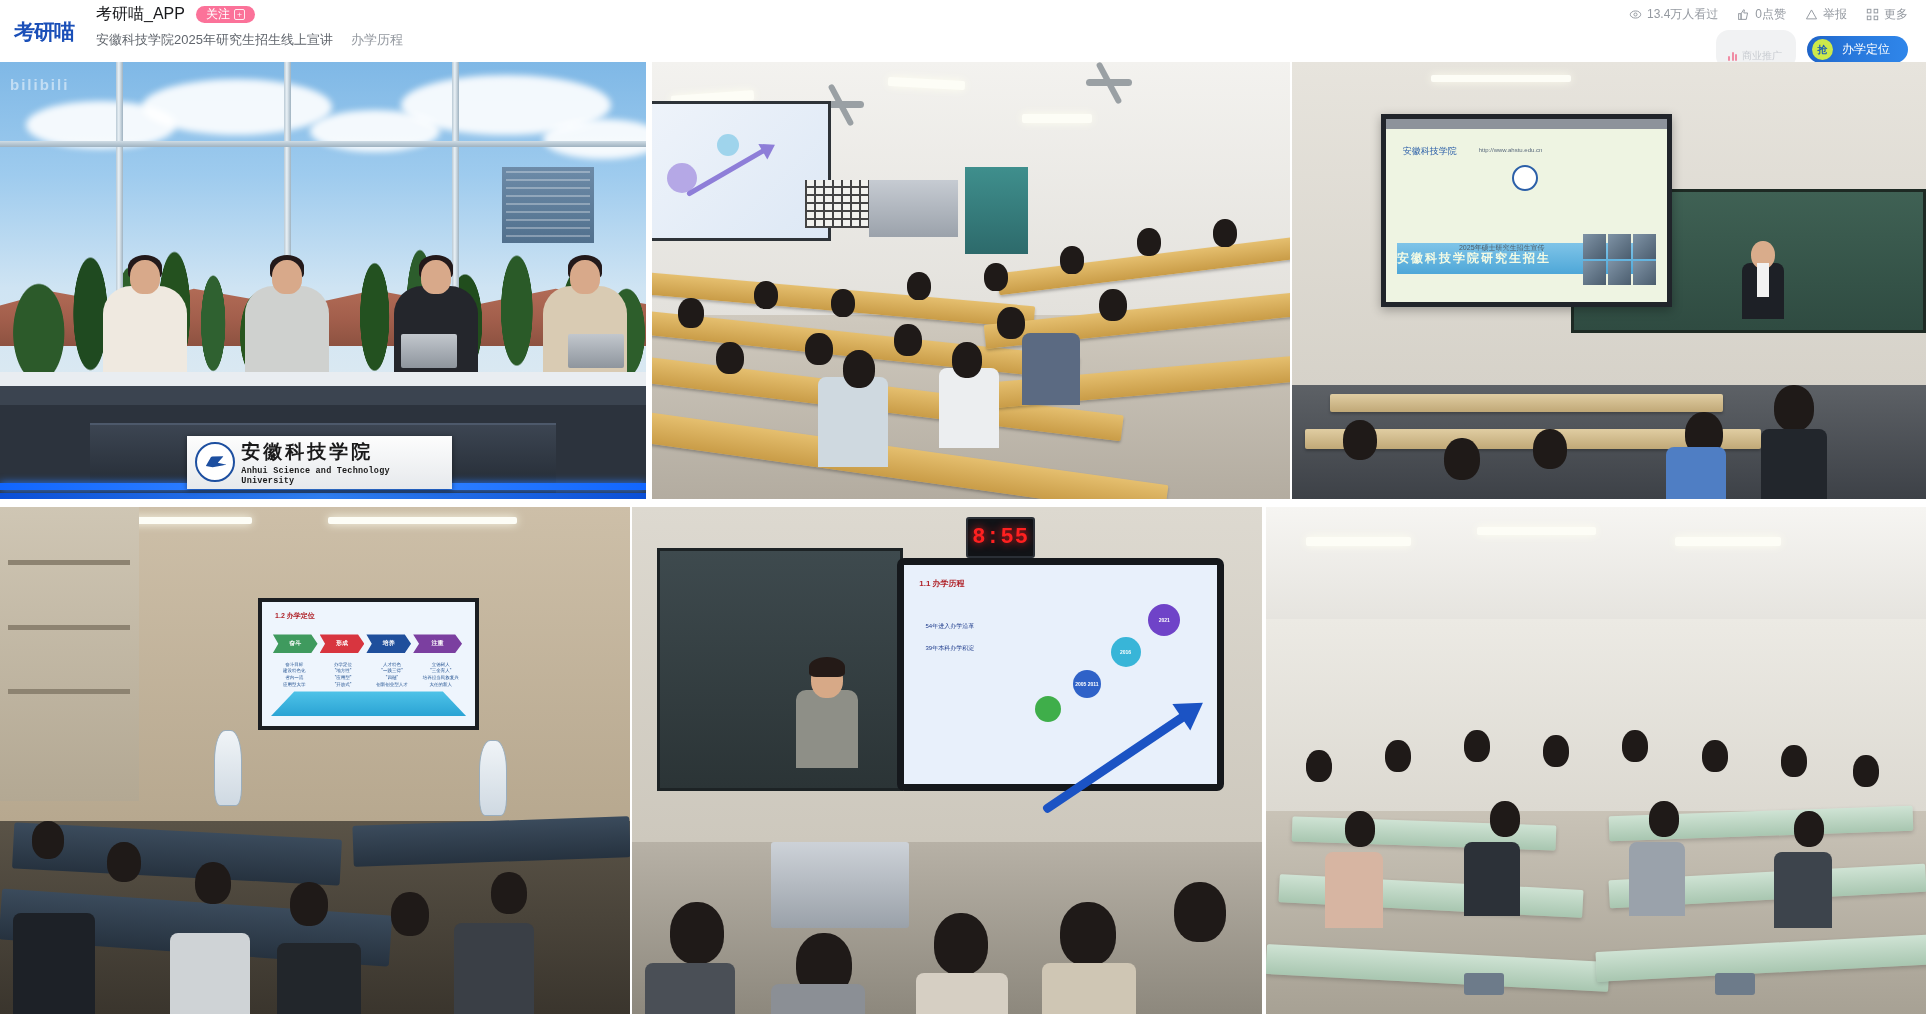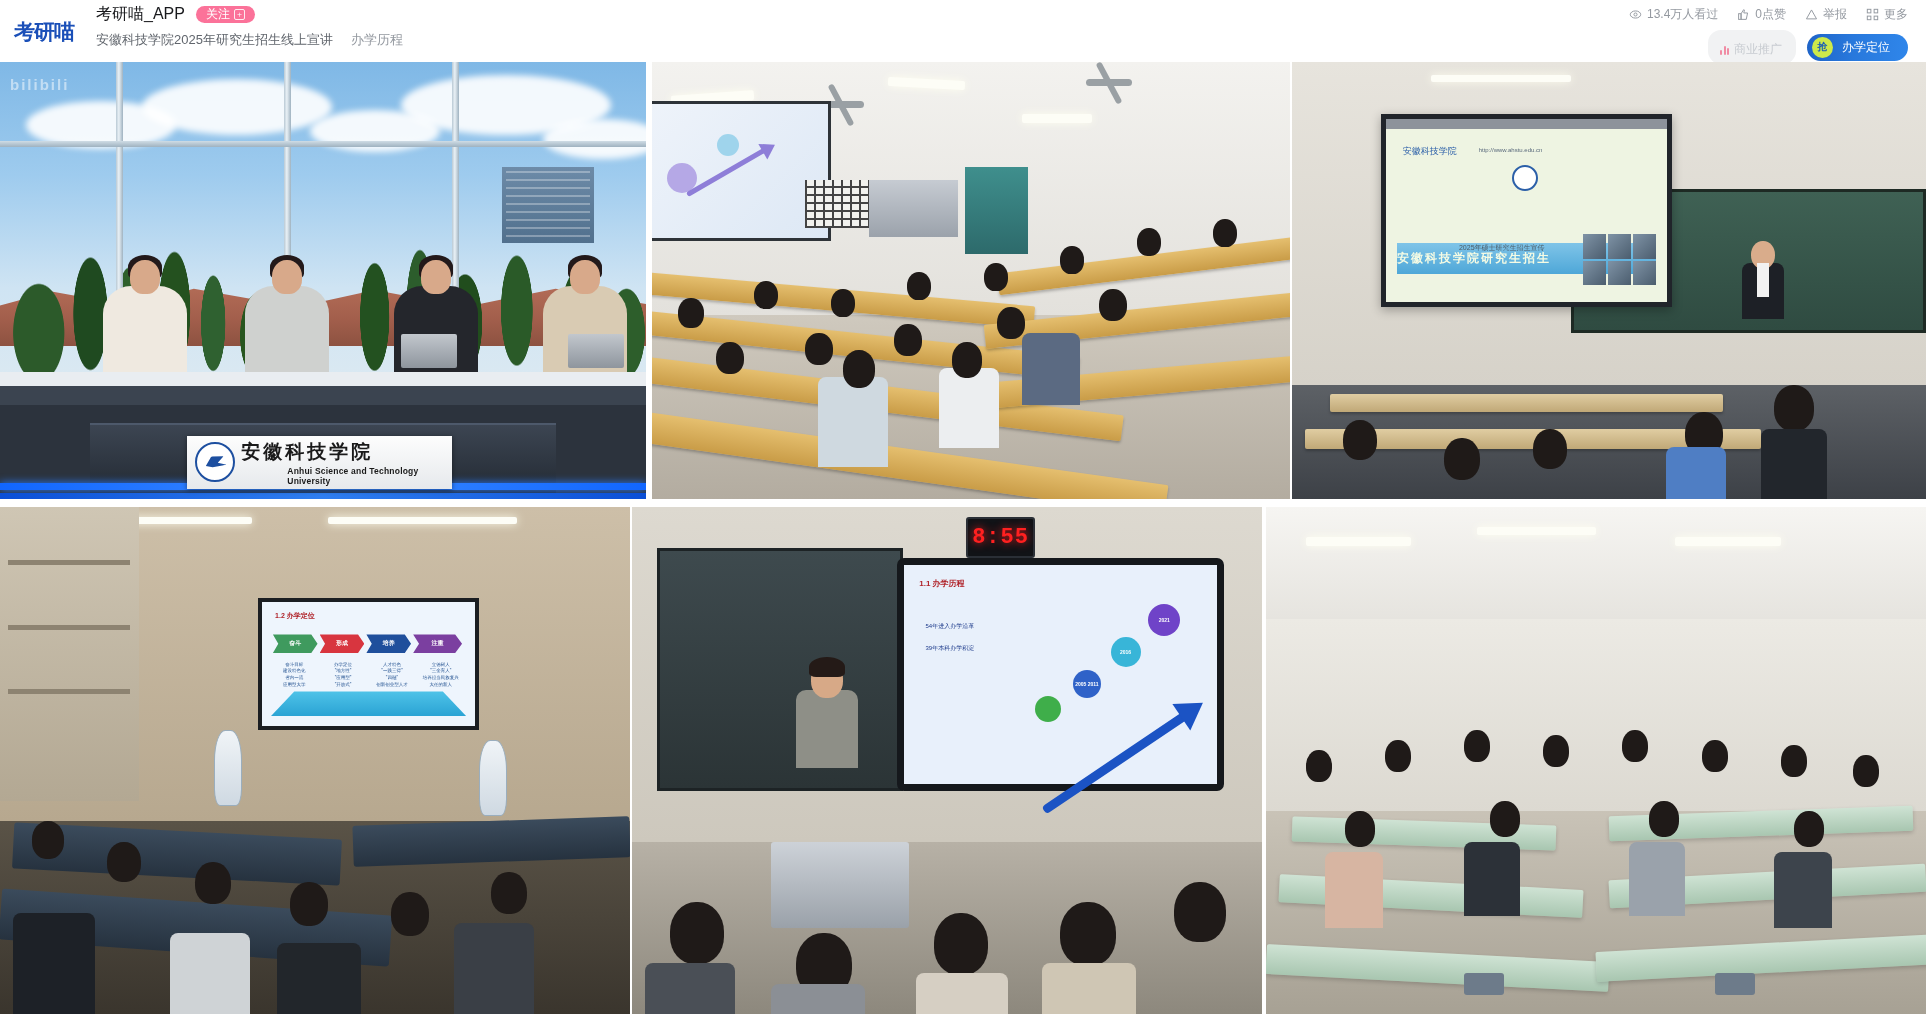--- a/index.html
+++ b/index.html
@@ -39,22 +39,22 @@
   .sub-row { position:absolute; left:96px; top:31px; display:flex; align-items:center; gap:18px; }
   .sub-title { font-size:13px; color:#61666d; }
   .sub-tag { font-size:13px; color:#9499a0; }
 
   .stats { position:absolute; right:18px; top:6px; display:flex; align-items:center; gap:19px; }
   .stat { display:flex; align-items:center; gap:5px; font-size:12px; color:#9499a0; }
   .stat svg { display:block; }
 
   .actions { position:absolute; right:18px; top:30px; display:flex; align-items:center; gap:11px; }
   .btn-grey {
-    background:#f1f2f3; color:#c8ccd1; font-size:12px;
-    border-radius:13px; padding:11px 14px 6px 12px;
+    background:#f1f2f3; color:#c8ccd1; font-size:10px;
+    border-radius:13px; padding:19px 14px 6px 12px;
     display:flex; align-items:center; gap:5px; border:none;
   }
   .btn-grey .bar-ic { display:flex; align-items:flex-end; gap:1.5px; height:10px; }
   .btn-grey .bar-ic i { display:block; width:2px; background:#f08ca4; border-radius:1px; }
   .btn-grey .bar-ic i:nth-child(1){ height:5px; }
   .btn-grey .bar-ic i:nth-child(2){ height:9px; }
   .btn-grey .bar-ic i:nth-child(3){ height:7px; }
   .btn-blue {
     background:linear-gradient(90deg,#1f64c8 0%,#2878dc 45%,#2f86ea 100%);
     color:#fff; font-size:12px; border:none;
@@ -148,21 +148,21 @@
   .uni-seal::after{
     content:""; position:absolute; left:50%; top:50%;
     transform:translate(-50%,-50%) rotate(-20deg);
     width:20px; height:13px; background:#1d4fa0;
     clip-path:polygon(0 55%,42% 0,100% 30%,62% 62%,100% 100%,30% 82%);
   }
   .uni-txt { display:flex; flex-direction:column; gap:1px; }
   .uni-cn { font-size:19px; font-weight:bold; color:#1a1a1a; letter-spacing:3px;
             font-family:"Liberation Serif","DejaVu Serif",serif; }
   .uni-en { font-size:8.5px; color:#1a1a1a; font-weight:bold; letter-spacing:.2px;
-            font-family:Liberation Sans, sans-serif;margin-left:46px; }
+            font-family:Liberation Mono, monospace; }
   .anchor { position:absolute; bottom:29%; border-radius:28px 28px 0 0; }
   .a-head { position:absolute; left:50%; transform:translateX(-50%); top:-26px;
             width:30px; height:34px; border-radius:48% 48% 42% 42%; background:#d8a98a; }
   .a-hair { position:absolute; left:50%; transform:translateX(-50%); top:-31px;
             width:34px; height:24px; border-radius:50% 50% 22% 22%; background:#23191a; }
   .a1 { left:16%; width:84px; height:86px; background:#efe9e0; }
   .a2 { left:38%; width:84px; height:86px; background:#cfd1cf; }
   .a3 { left:61%; width:84px; height:86px; background:#24262c; }
   .a4 { left:84%; width:84px; height:86px; background:#d9cbb3; }
   .laptop { position:absolute; bottom:30%; width:56px; height:34px;

